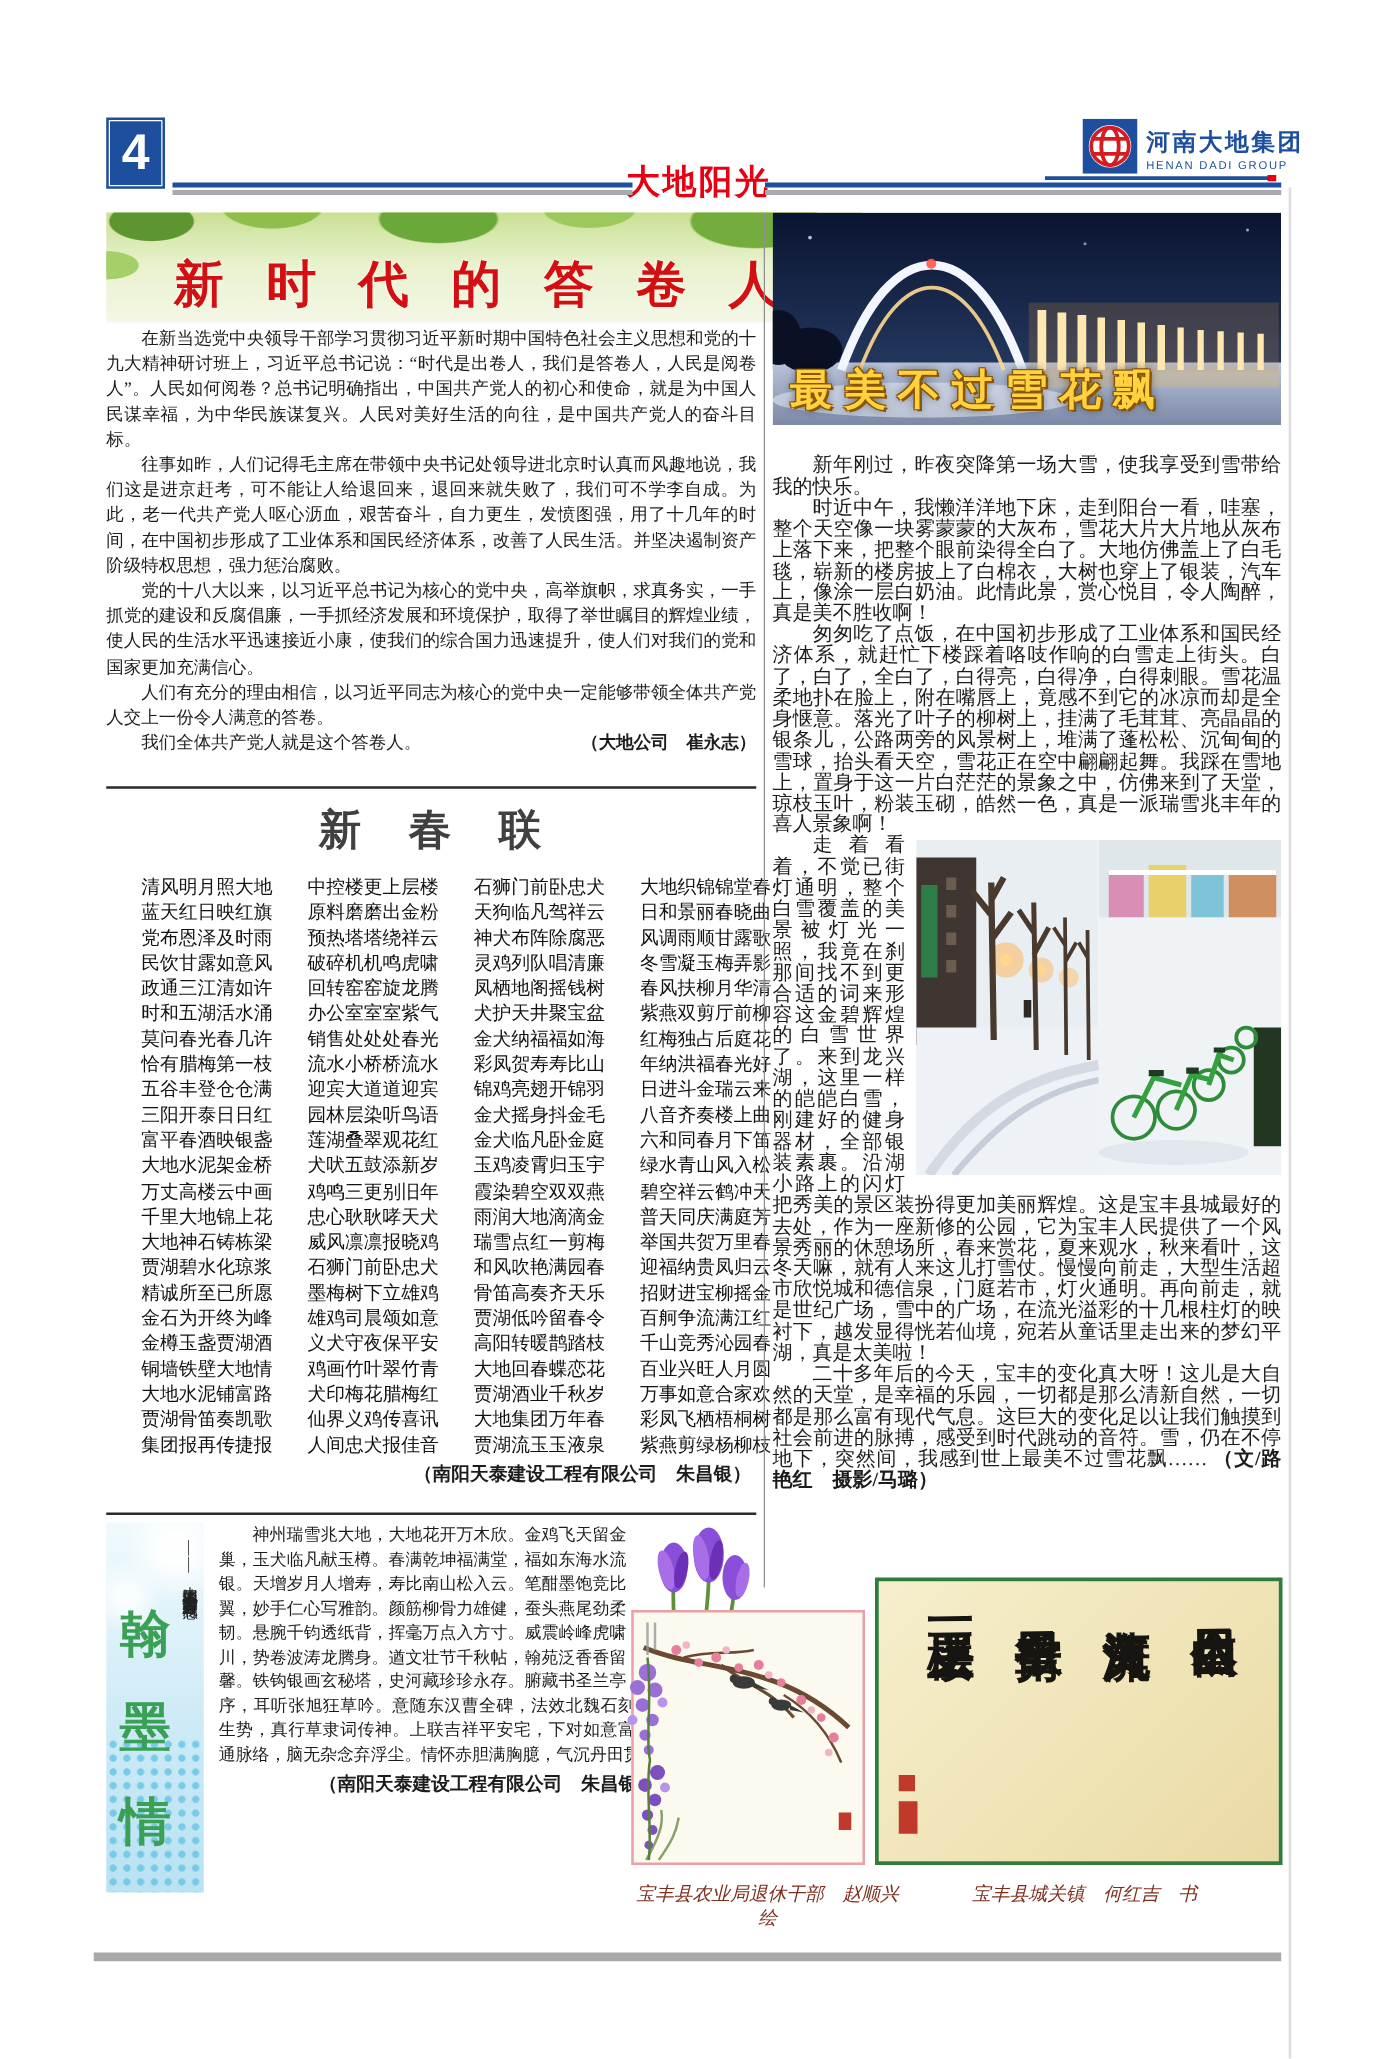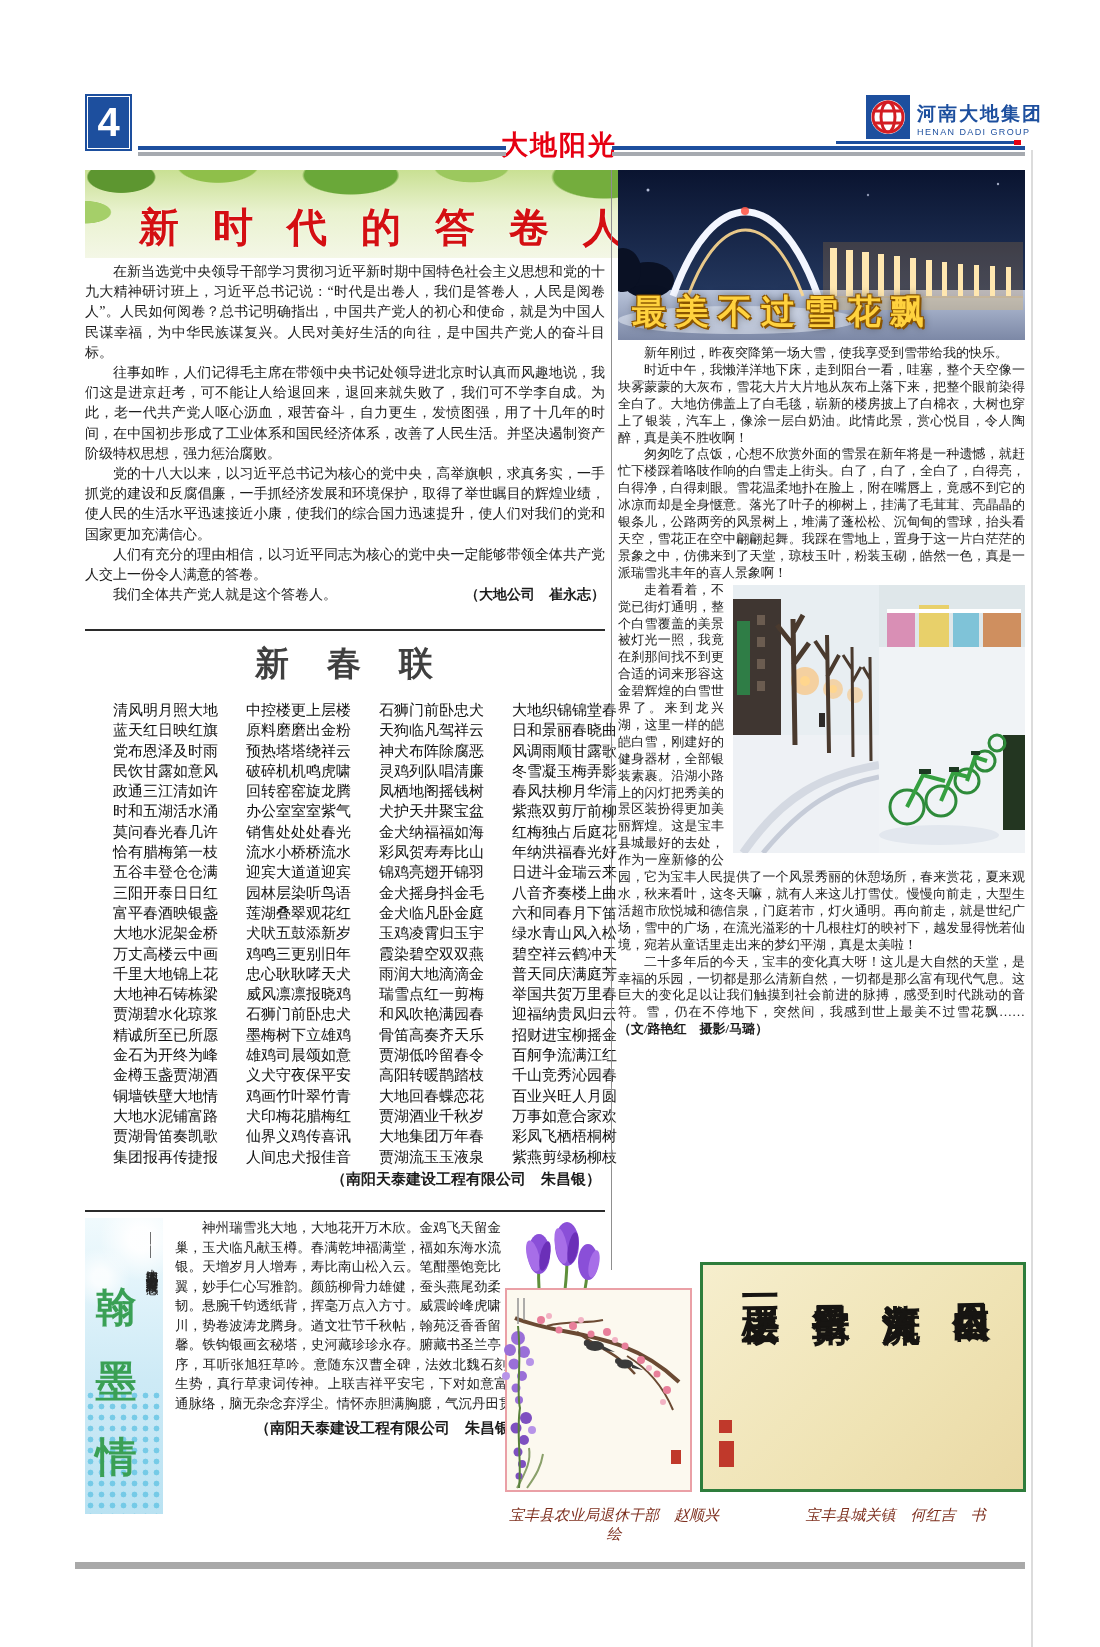--- a/index.html
+++ b/index.html
@@ -70,38 +70,38 @@
   .crocus{float:right;width:96px;height:118px;margin:0 0 4px 8px;}
   .hm-attr{text-align:center;font-weight:bold;font-size:15px;margin-top:6px;}
 
   
   .divider{left:611px;top:170px;width:1px;height:1100px;background:#8f8f8f;}
   .night{left:618px;top:170px;width:407px;height:170px;overflow:hidden;text-align:center;}
   .night svg{display:block;}
   .night-title{position:absolute;left:14px;bottom:5px;font-family:"Liberation Sans",sans-serif;
       font-weight:bold;font-size:34px;color:#ffd23e;letter-spacing:9px;
       text-shadow:2px 2px 0 #8a5400,-1px -1px 0 #8a5400,1px -1px 0 #8a5400,-1px 1px 0 #8a5400,0 0 8px rgba(0,0,0,.65);}
-  .snow-art{left:618px;top:345px;width:407px;font-size:13px;line-height:16.9px;text-align:justify;}
+  .snow-art{left:618px;top:365px;width:407px;font-size:16px;line-height:16.9px;text-align:justify;}
   .inline-photos{float:right;width:292px;height:268px;margin:3px 0 5px 9px;display:flex;background:#fff;}
   .inline-photos svg{display:block;}
 
   
   .painting{left:505px;top:1288px;width:187px;height:204px;border:2px solid #eaa0a6;
       background:#fcf9ef;box-sizing:border-box;z-index:2;}
   .wisteria{left:492px;top:1322px;width:52px;height:170px;z-index:3;}
   .callig{left:700px;top:1262px;width:326px;height:230px;border:3px solid #2e7d3c;box-sizing:border-box;
       background:linear-gradient(135deg,#f6eecd 0%,#efe3b4 60%,#ead9a5 100%);overflow:hidden;z-index:2;}
   .callig-text{position:absolute;right:16px;top:10px;height:206px;writing-mode:vertical-rl;
       white-space:pre-line;font-family:"DejaVu Serif",serif;font-weight:bold;font-size:38px;
       line-height:1.85;color:#171512;transform:rotate(-0.8deg);}
   .callig-seal1{position:absolute;left:16px;bottom:22px;width:15px;height:26px;background:#c0392b;}
   .callig-seal2{position:absolute;left:16px;bottom:56px;width:13px;height:13px;background:#c0392b;}
   .caption{font-size:15px;color:#7d2f1e;text-align:center;font-style:italic;}
   .cap1{left:505px;top:1506px;width:218px;}
-  .cap2{left:793px;top:1506px;width:205px;}
+  .cap2{left:765px;top:1506px;width:205px;}
 
   
   .footer-bar{left:75px;top:1562px;width:950px;height:7px;background:#a9a9a9;}
   .footer-text{left:85px;top:1664px;width:940px;display:flex;justify-content:space-between;
       font-family:"Liberation Sans",sans-serif;font-size:14.5px;font-weight:600;color:#111;}
 </style>
 </head>
 <body>
 
 <div class="page">
@@ -344,21 +344,21 @@
       <ellipse cx="5" cy="100" rx="18" ry="22" fill="#0a1124"></ellipse>
       <ellipse cx="120" cy="150" rx="120" ry="14" fill="#e7ecf5" opacity=".55"></ellipse>
     </svg>
     <div class="night-title">最美不过雪花飘</div>
   </div>
 
   <div class="abs snow-art">
     <div>
         <div class="para">新年刚过，昨夜突降第一场大雪，使我享受到雪带给我的快乐。</div>
         <div class="para">时近中午，我懒洋洋地下床，走到阳台一看，哇塞，整个天空像一块雾蒙蒙的大灰布，雪花大片大片地从灰布上落下来，把整个眼前染得全白了。大地仿佛盖上了白毛毯，崭新的楼房披上了白棉衣，大树也穿上了银装，汽车上，像涂一层白奶油。此情此景，赏心悦目，令人陶醉，真是美不胜收啊！</div>
-        <div class="para">匆匆吃了点饭，心想不欣赏外面的雪景在新年将是一种遗憾，就赶忙下楼踩着咯吱作响的白雪走上街头。白了，白了，全白了，白得亮，白得净，白得刺眼。雪花温柔地扑在脸上，附在嘴唇上，竟感不到它的冰凉而却是全身惬意。落光了叶子的柳树上，挂满了毛茸茸、亮晶晶的银条儿，公路两旁的风景树上，堆满了蓬松松、沉甸甸的雪球，抬头看天空，雪花正在空中翩翩起舞。我踩在雪地上，置身于这一片白茫茫的景象之中，仿佛来到了天堂，琼枝玉叶，粉装玉砌，皓然一色，真是一派瑞雪兆丰年的喜人景象啊！</div>
+        <div class="para">匆匆吃了点饭，在中国初步形成了工业体系和国民经济体系，就赶忙下楼踩着咯吱作响的白雪走上街头。白了，白了，全白了，白得亮，白得净，白得刺眼。雪花温柔地扑在脸上，附在嘴唇上，竟感不到它的冰凉而却是全身惬意。落光了叶子的柳树上，挂满了毛茸茸、亮晶晶的银条儿，公路两旁的风景树上，堆满了蓬松松、沉甸甸的雪球，抬头看天空，雪花正在空中翩翩起舞。我踩在雪地上，置身于这一片白茫茫的景象之中，仿佛来到了天堂，琼枝玉叶，粉装玉砌，皓然一色，真是一派瑞雪兆丰年的喜人景象啊！</div>
       </div>
     <div class="inline-photos">
       <svg width="146" height="268" viewBox="0 0 146 268" preserveAspectRatio="none">
         <rect width="146" height="268" fill="#e8eef2"></rect>
         <rect x="0" y="14" width="48" height="150" fill="#3f3631"></rect>
         <rect x="4" y="36" width="13" height="74" fill="#2f7d46"></rect>
         <rect x="24" y="30" width="8" height="10" fill="#6b5c50"></rect>
           <rect x="24" y="52" width="8" height="10" fill="#6b5c50"></rect>
         <rect x="24" y="74" width="8" height="10" fill="#6b5c50"></rect>
           <rect x="24" y="96" width="8" height="10" fill="#6b5c50"></rect>

